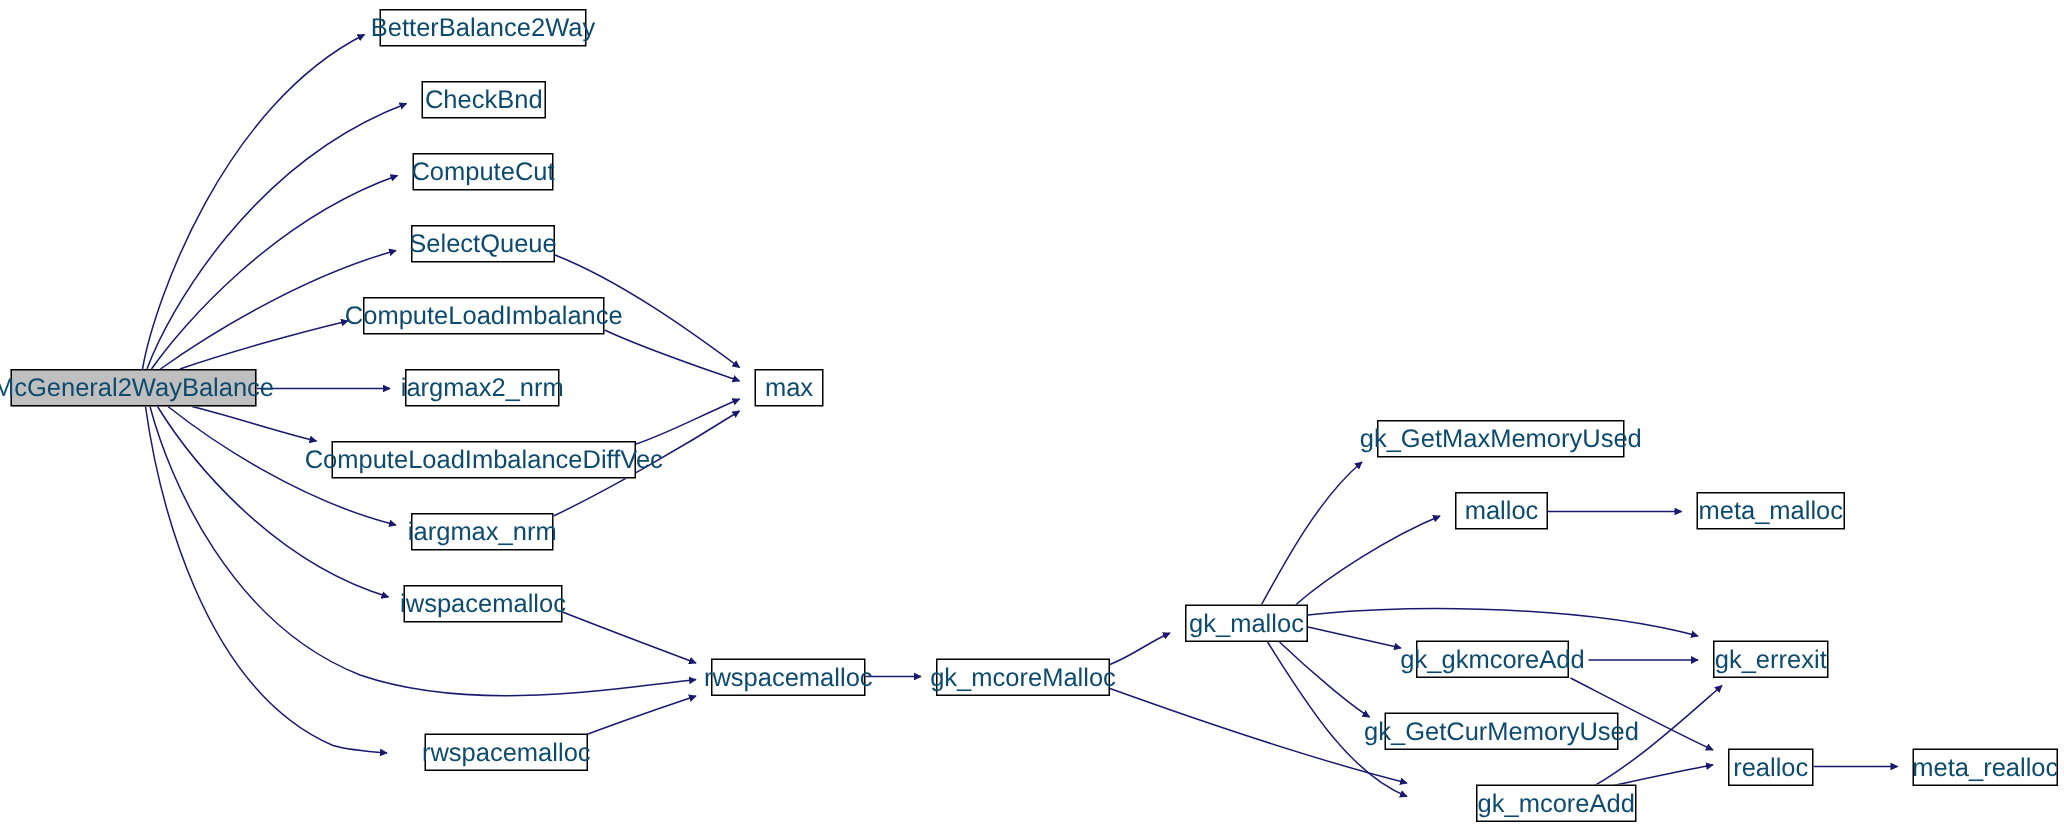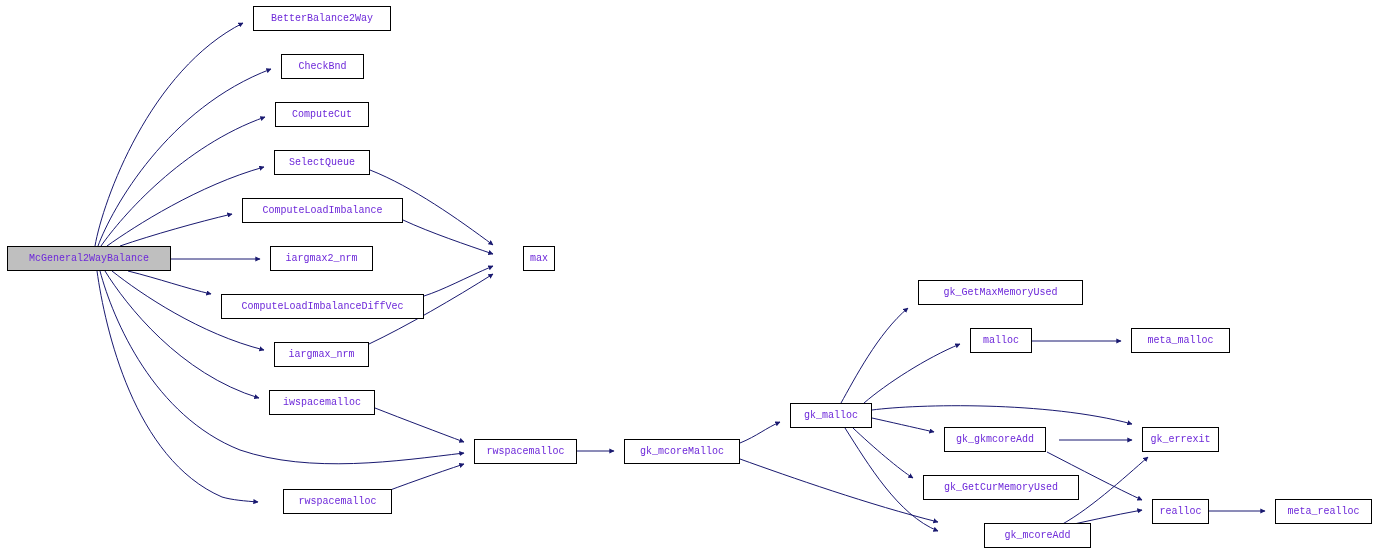--- a/index.html
+++ b/index.html
@@ -9,30 +9,29 @@
     background:#ffffff;
     font-family:"Liberation Sans", sans-serif;
     overflow:hidden;
   }
   #edges{position:absolute;left:0;top:0;width:1376px;height:551px;}
   .node{
     position:absolute;
     box-sizing:border-box;
     border:1px solid #000000;
     background:#ffffff;
-    color:#6d28d9;
-    font-size:10px;
+    color:#0c4a6e;
+    font-size:17px;
     line-height:1;
     display:flex;
     align-items:center;
     justify-content:center;
     white-space:nowrap;
     height:25px;
     letter-spacing:0px;
-    font-family:Liberation Mono, monospace;
   }
   .node.highlight{background:#bfbfbf;}
 </style>
 </head>
 <body>
 
 <div id="canvas">
   <svg id="edges" xmlns="http://www.w3.org/2000/svg">
     <defs>
       <marker id="arrow" viewBox="0 0 10 10" refX="9" refY="5" markerWidth="5.2" markerHeight="5.2" orient="auto-start-reverse">
@@ -101,21 +100,21 @@
       </div>
       <div class="node" style="left: 274px; top: 342px; width: 95px;">
         <span>iargmax_nrm</span>
       </div>
       <div class="node" style="left: 269px; top: 390px; width: 106px;">
         <span>iwspacemalloc</span>
       </div>
       <div class="node" style="left: 268px; top: 489px; width: 109px; margin-left: 15px;">
         <span>rwspacemalloc</span>
       </div>
-      <div class="node" style="left: 503px; top: 246px; width: 32px; margin-left: 20px;">
+      <div class="node" style="left: 503px; top: 246px; width: 46px;">
         <span>max</span>
       </div>
       <div class="node" style="left: 474px; top: 439px; width: 103px;">
         <span>rwspacemalloc</span>
       </div>
       <div class="node" style="left: 624px; top: 439px; width: 116px;">
         <span>gk_mcoreMalloc</span>
       </div>
       <div class="node" style="left: 790px; top: 403px; width: 82px;">
         <span>gk_malloc</span>

